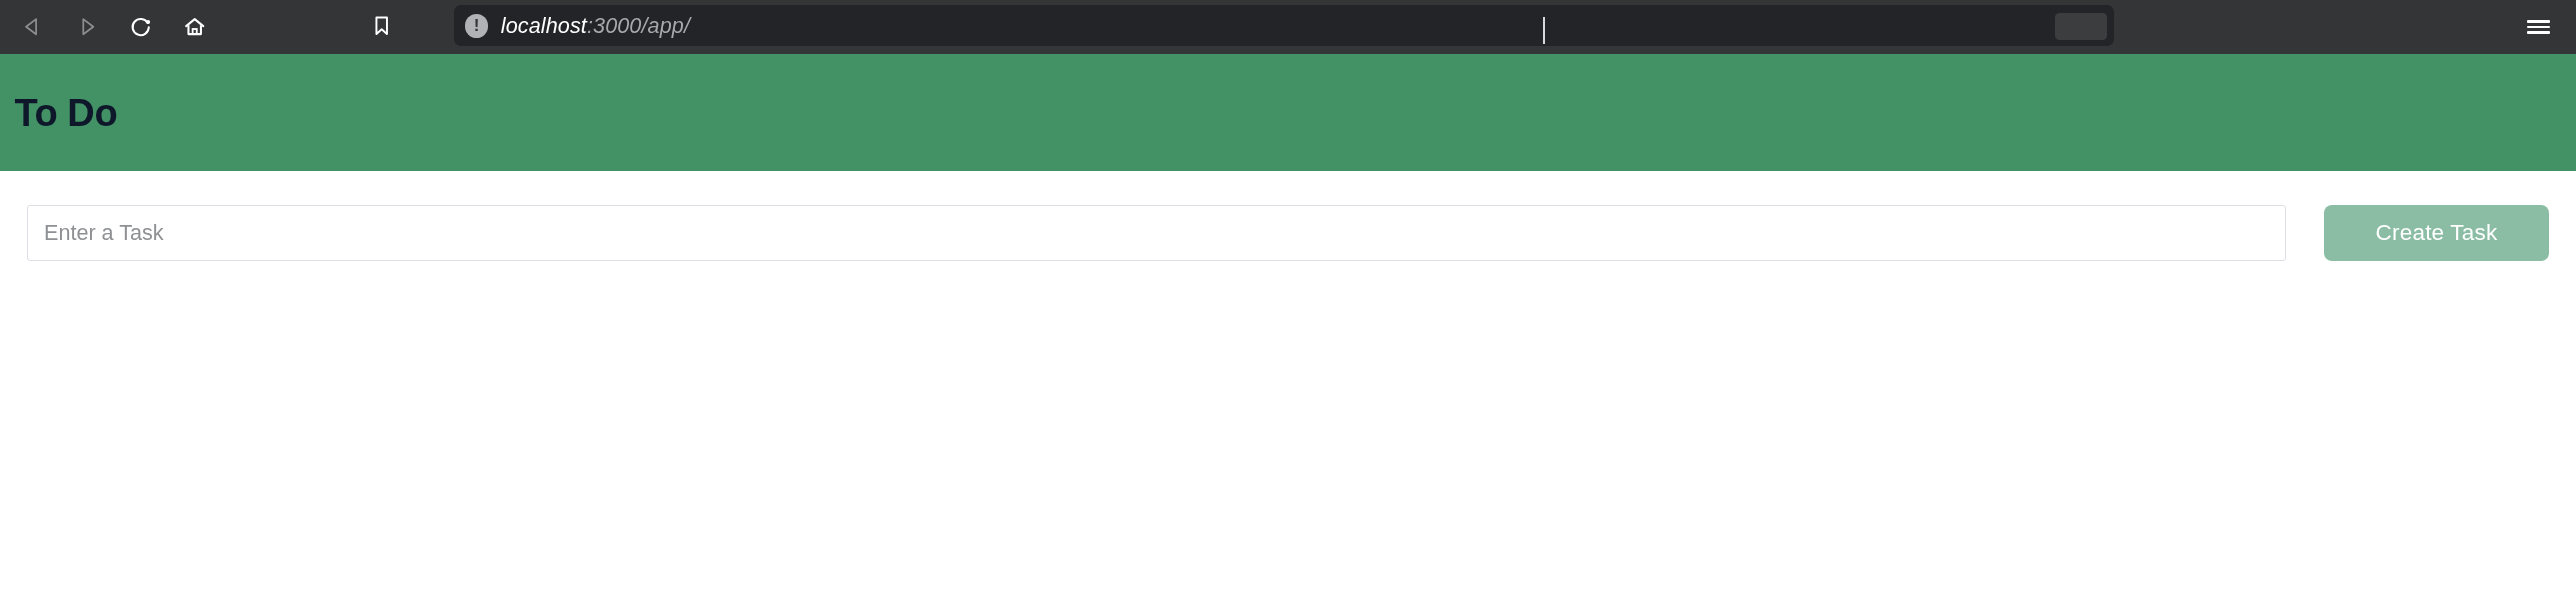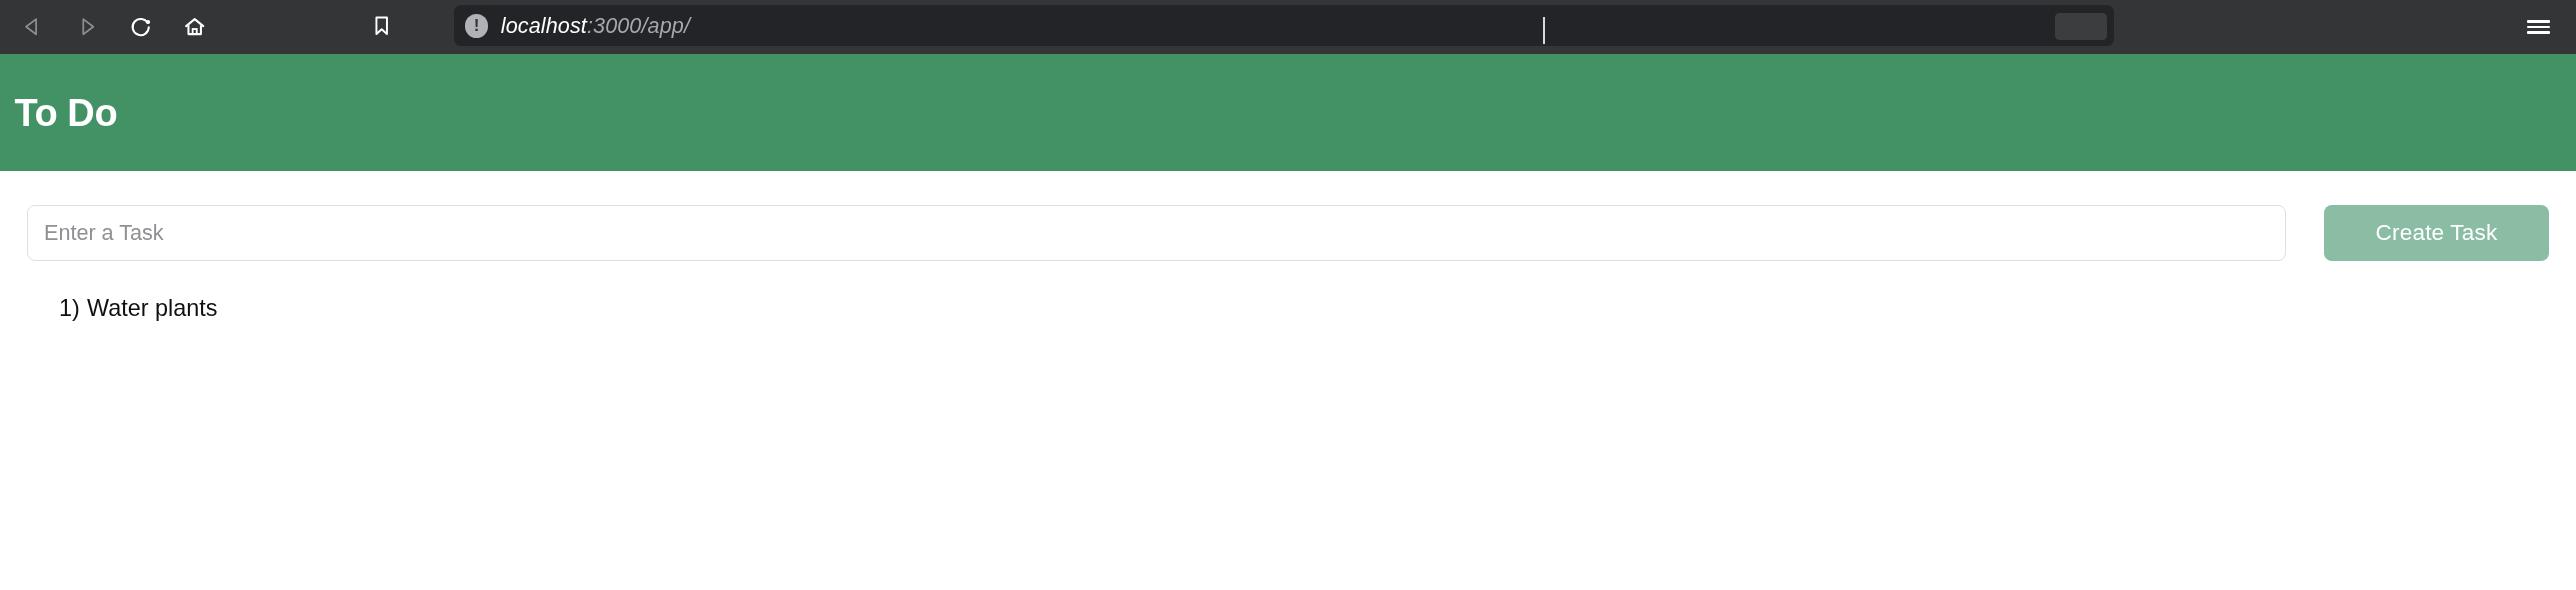--- a/index.html
+++ b/index.html
@@ -132,21 +132,21 @@
   
   .app-header {
     height: 117px;
     background: #429266;
     display: flex;
     align-items: center;
     padding-left: 14.4px;
     box-sizing: border-box;
   }
   .app-title {
-    color: #ffffff;
+    color: #0f172a;
     font-size: 38px;
     font-weight: bold;
     letter-spacing: -0.4px;
     line-height: 1;
     text-align: center;
   }
 
   
   .content {
     background: #ffffff;
@@ -155,21 +155,21 @@
   .task-form {
     display: flex;
     align-items: center;
     padding: 34px 27px 0 27px;
     box-sizing: border-box;
   }
   .task-input {
     flex: 1 1 auto;
     height: 56px;
     border: 0.9px solid #dcdfe3;
-    border-radius: 8px;
+    border-radius: 3px;
     background: #ffffff;
     box-sizing: border-box;
     padding: 0 16px;
     font-family: "Liberation Sans", sans-serif;
     font-size: 21.6px;
     color: #3a3a3a;
     outline: none;
   }
   .task-input::placeholder {
     color: #8e9093;
@@ -275,19 +275,16 @@
 </div>
 
 <div class="content">
 
   <div class="task-form">
     <input class="task-input" type="text" placeholder="Enter a Task" style="">
     <button class="create-btn">Create Task</button>
   </div>
 
   <ul class="task-list">
-    <li class="task-item">
-      <span class="task-index">1)</span><span>Water plants</span>
-    </li>
   </ul>
 
 </div>
 
 
 </body></html>

